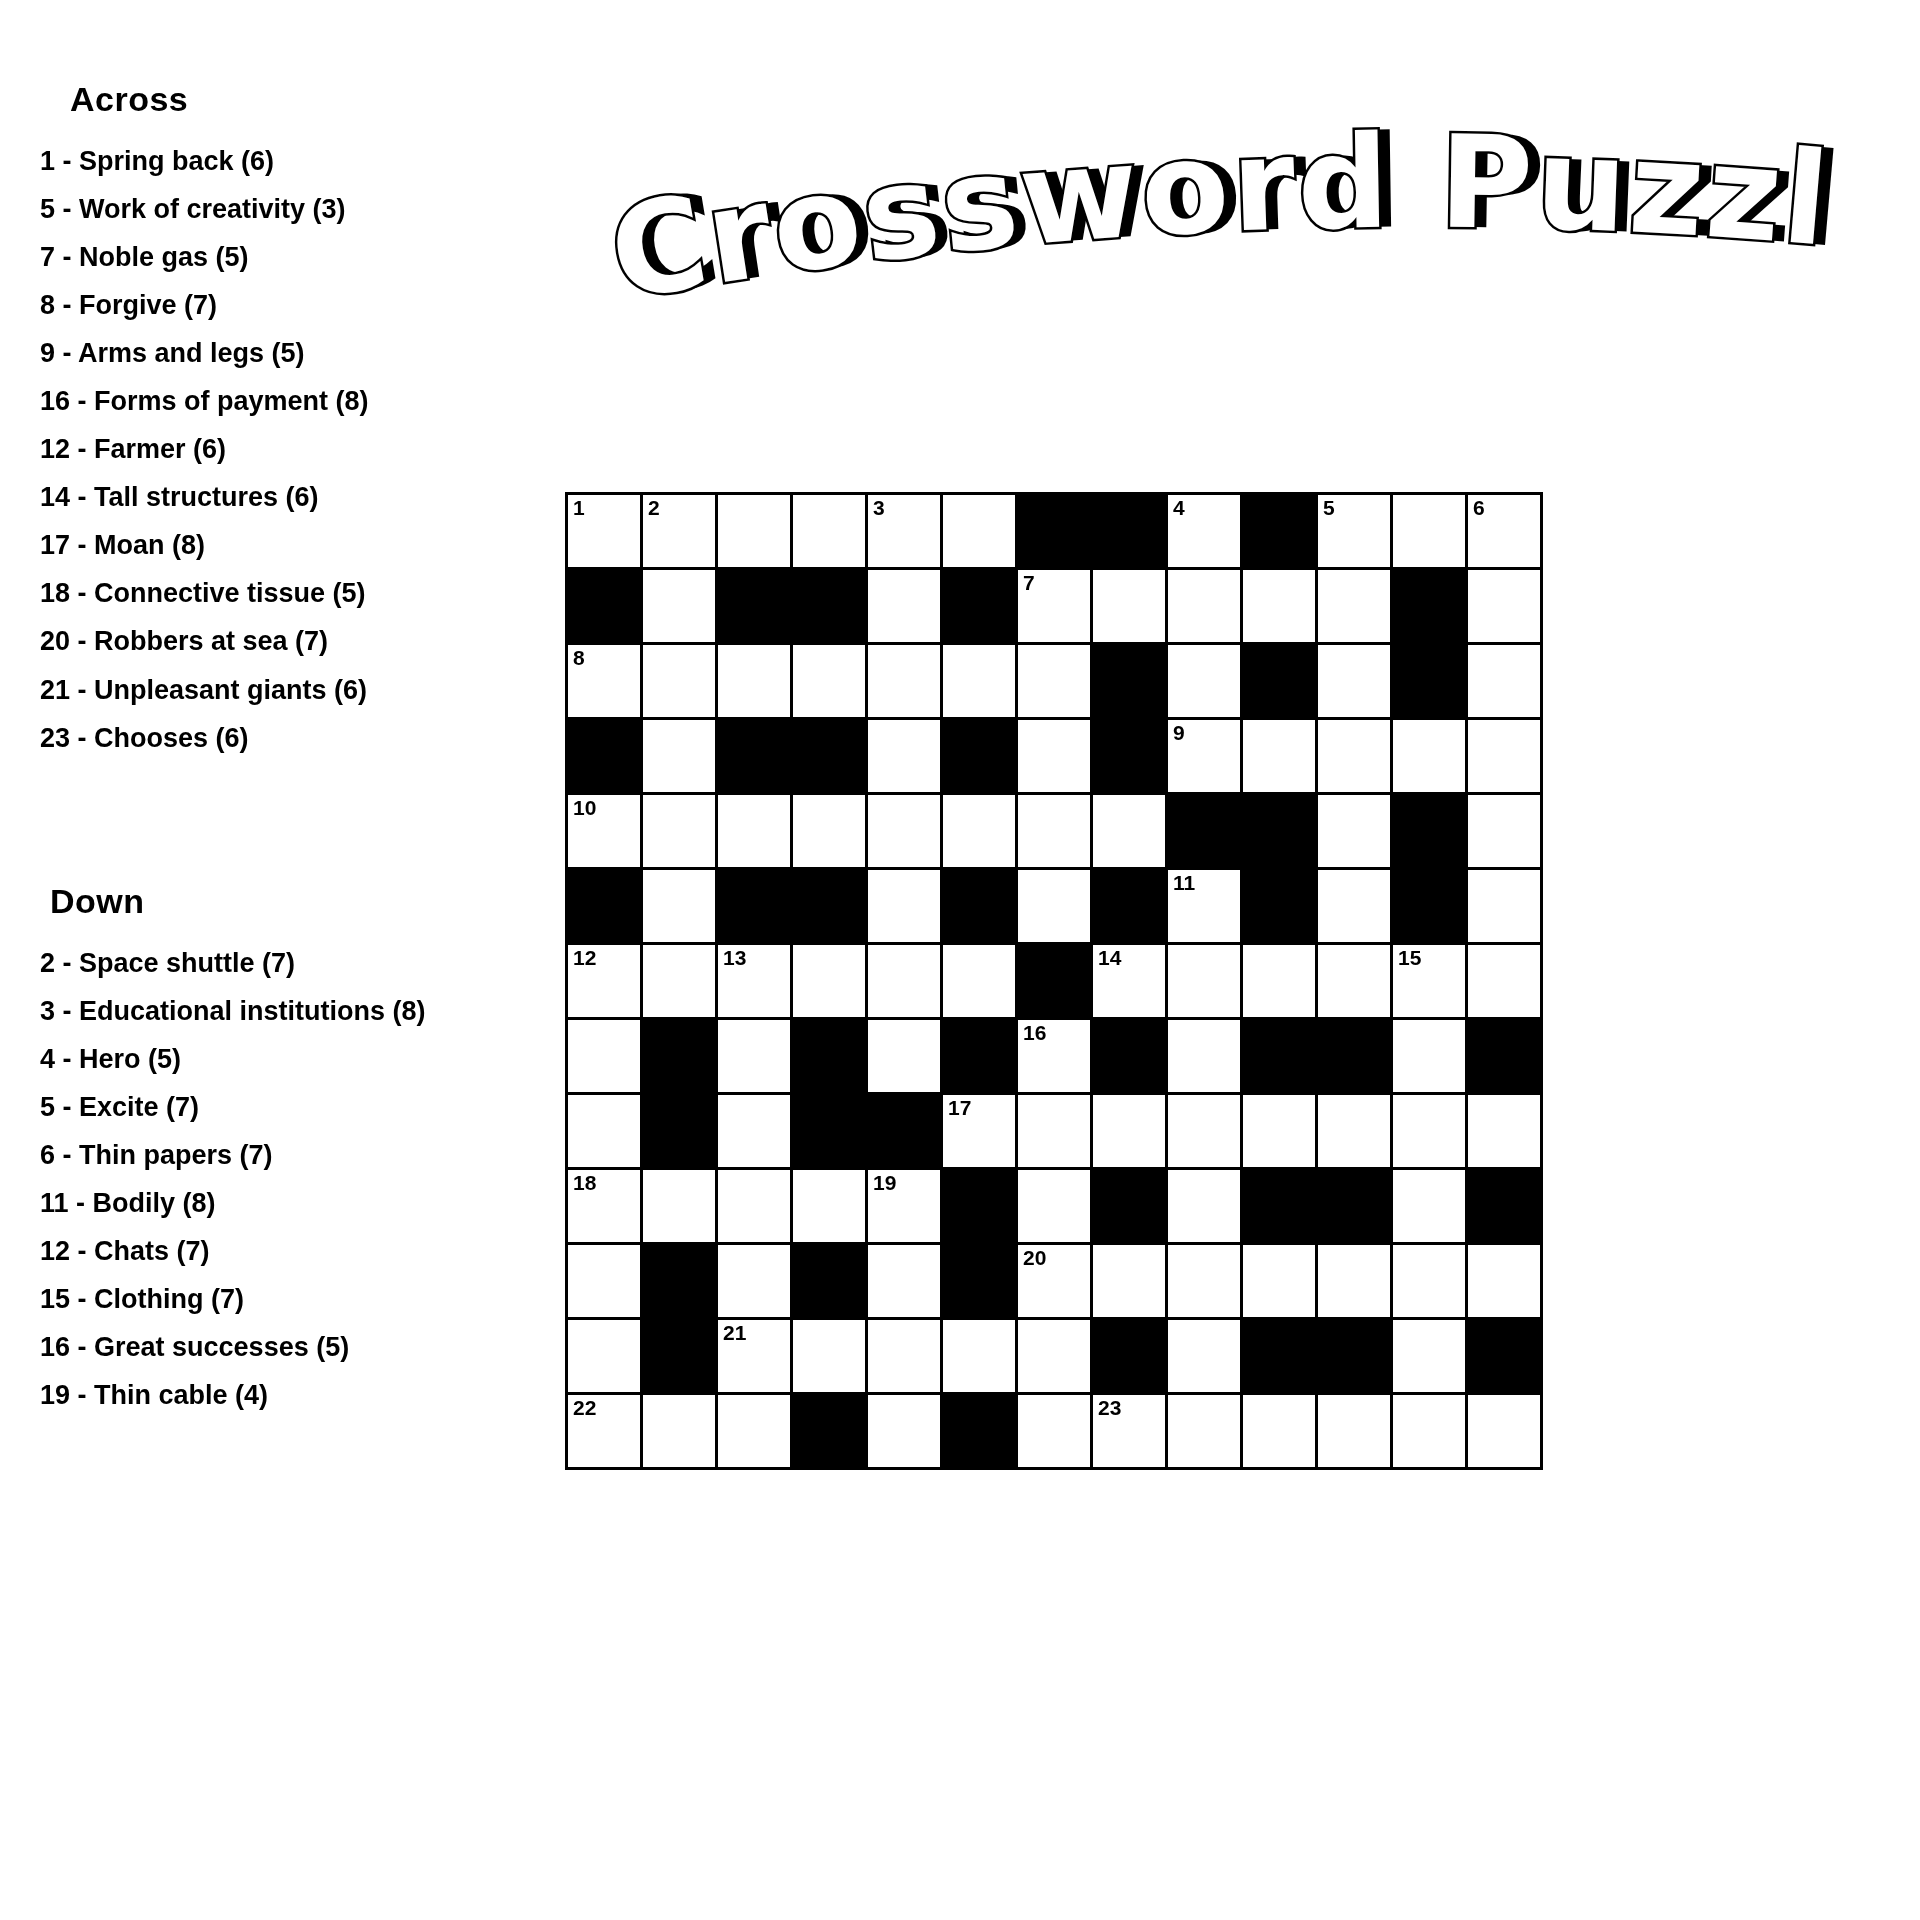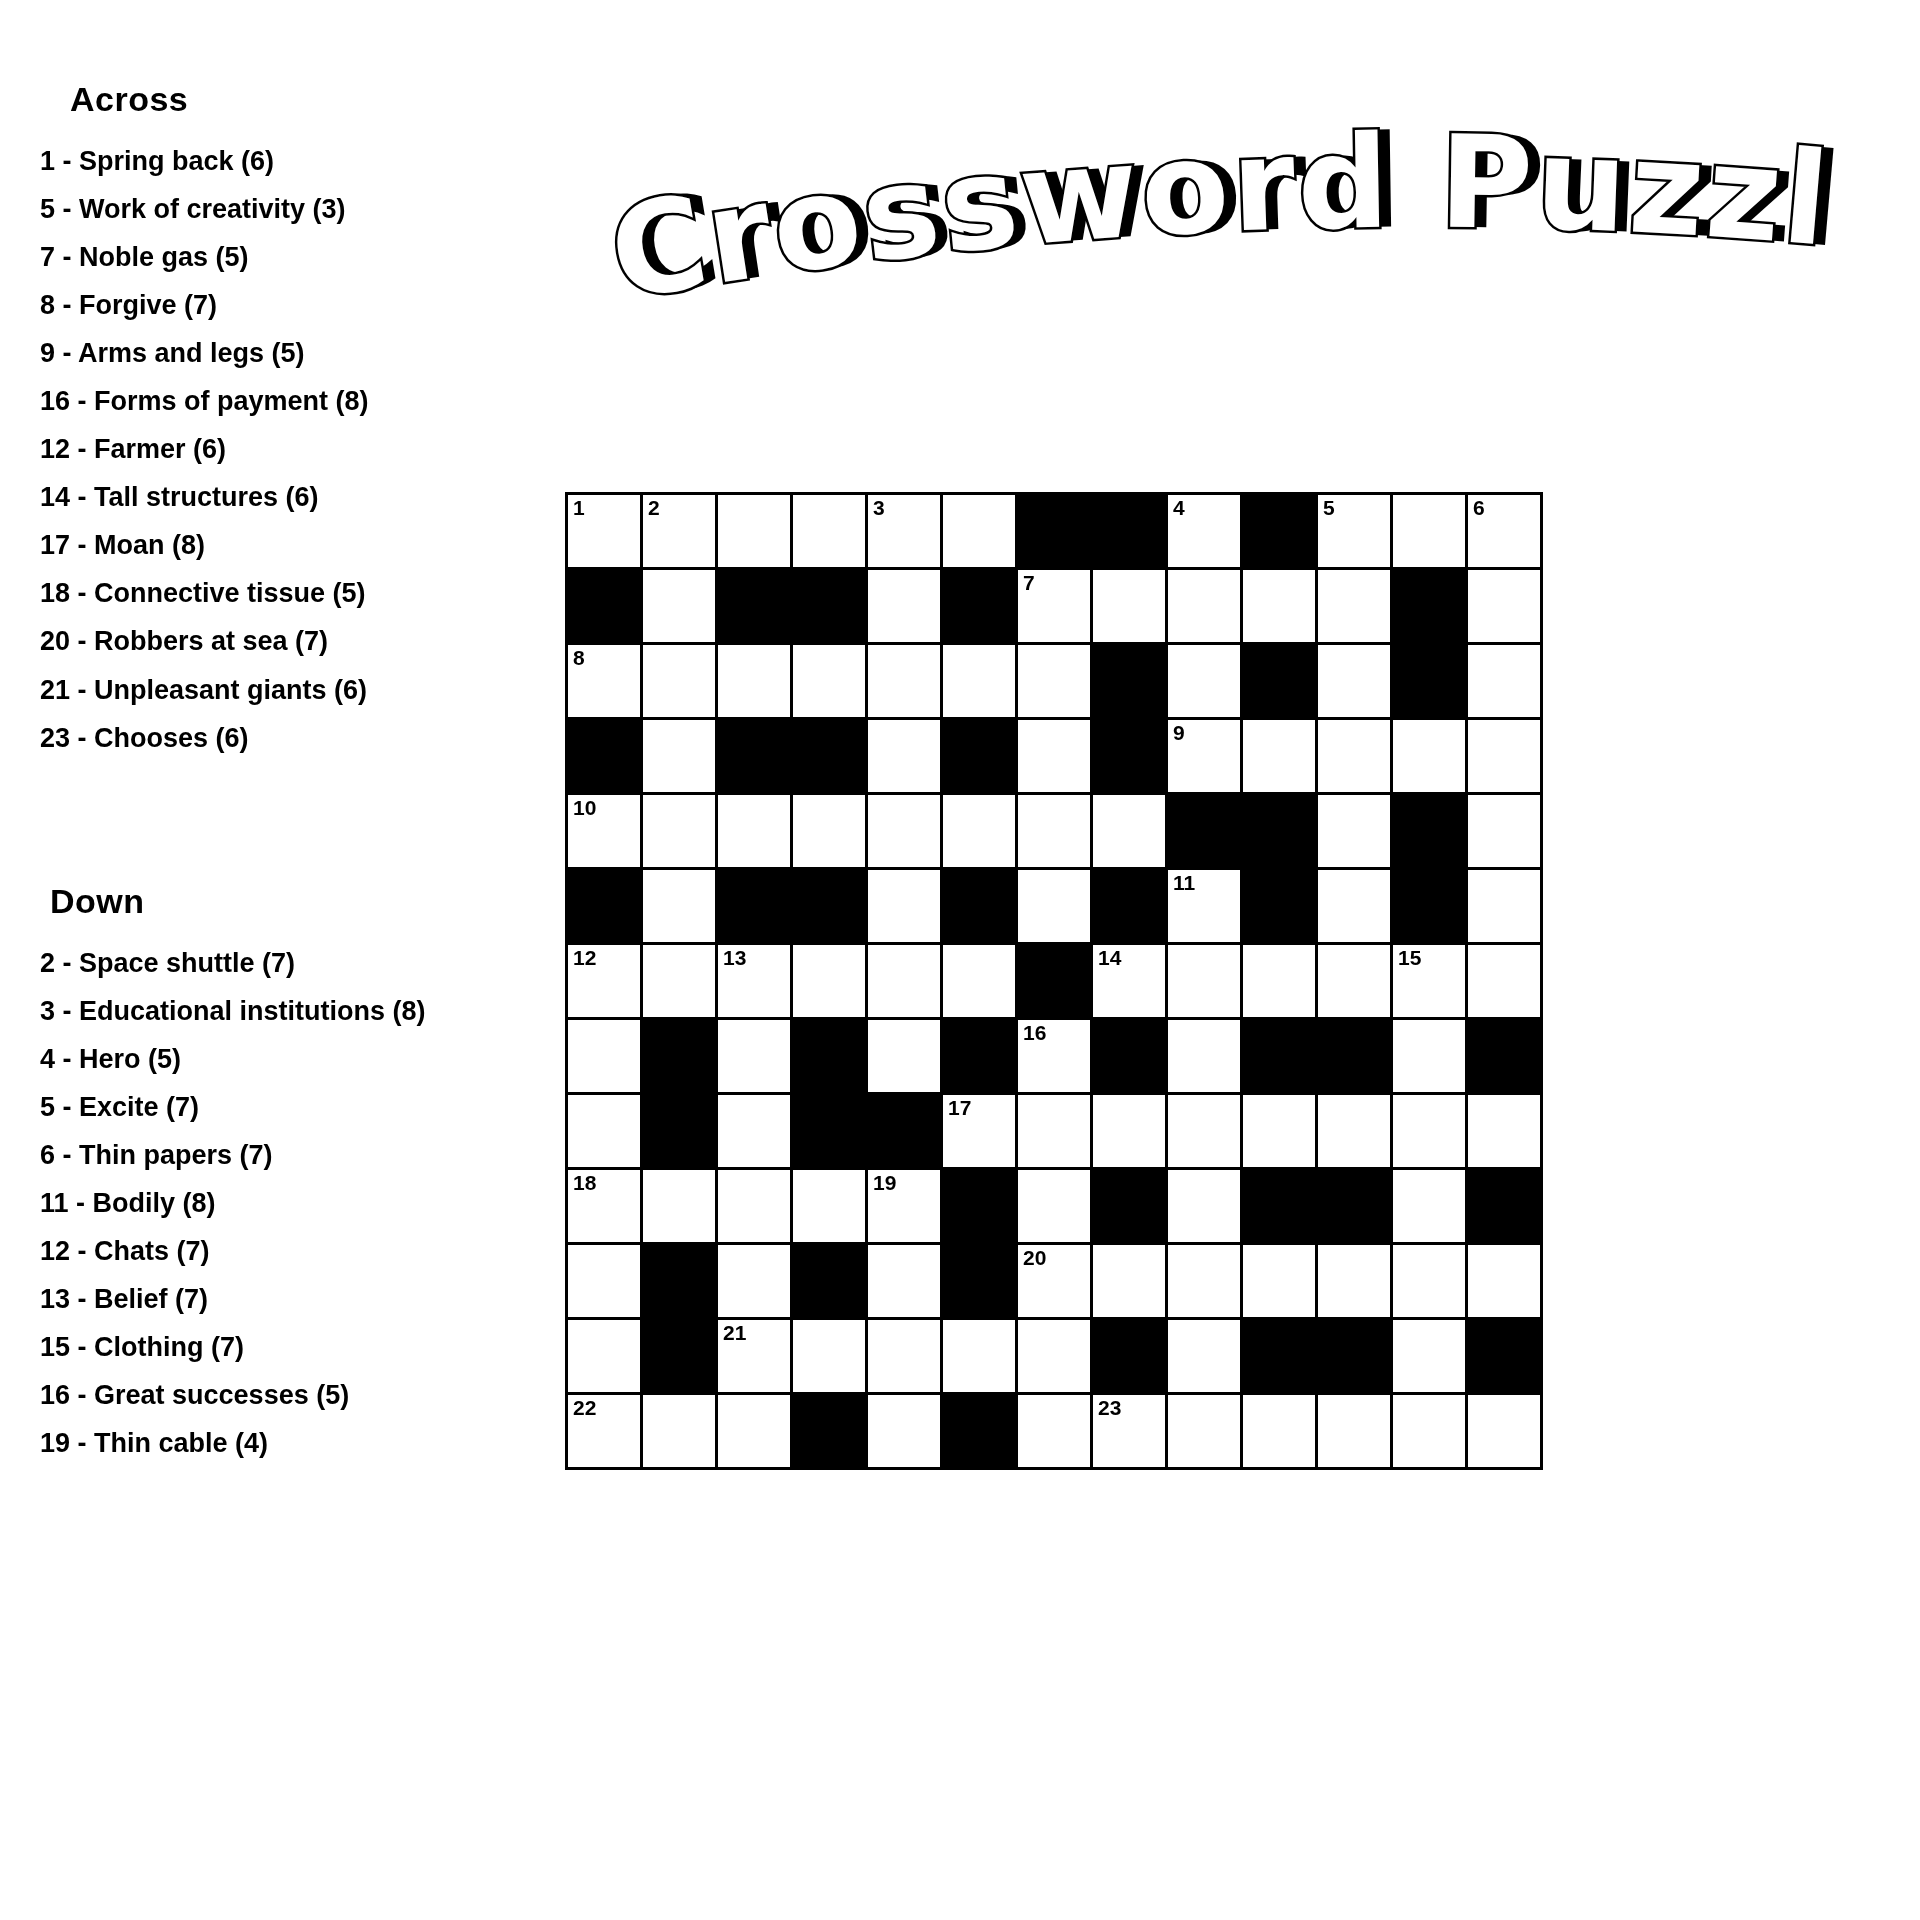--- a/index.html
+++ b/index.html
@@ -122,21 +122,20 @@
 
   <h2 class="clue-heading" id="down-heading">Down</h2>
   <ul class="clue-list" id="down-list">
       <li class="clue-item">2 - Space shuttle (7)</li>
       <li class="clue-item">3 - Educational institutions (8)</li>
       <li class="clue-item">4 - Hero (5)</li>
       <li class="clue-item">5 - Excite (7)</li>
       <li class="clue-item">6 - Thin papers (7)</li>
       <li class="clue-item">11 - Bodily (8)</li>
       <li class="clue-item">12 - Chats (7)</li>
-      <li class="clue-item">13 - Belief (7)</li>
       <li class="clue-item">15 - Clothing (7)</li>
       <li class="clue-item">16 - Great successes (5)</li>
       <li class="clue-item">19 - Thin cable (4)</li>
     </ul>
 </div>
 
 <div id="puzzle-title">
   <svg viewBox="0 0 1240 190" preserveAspectRatio="xMidYMid meet">
     <defs>
       <path id="titlecurve" d="M 20,150 Q 620,40 1225,95"></path>

